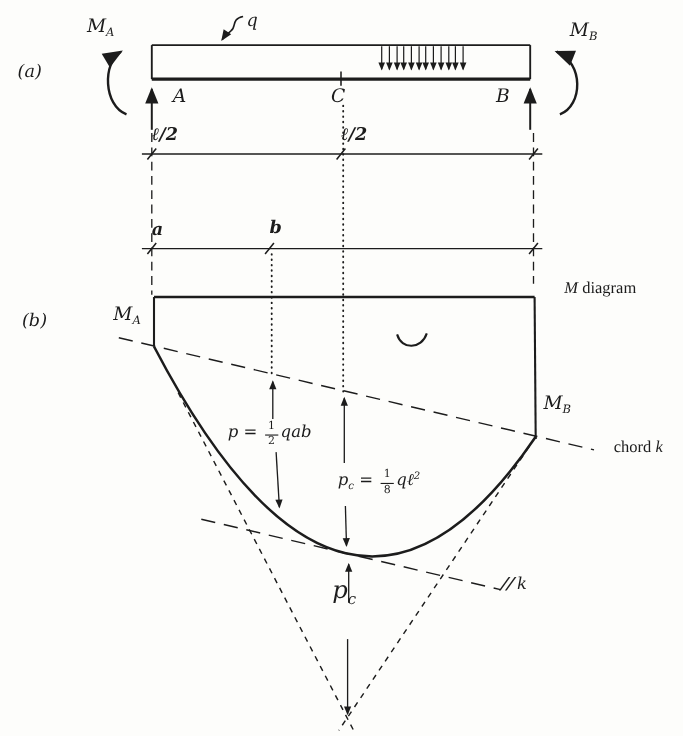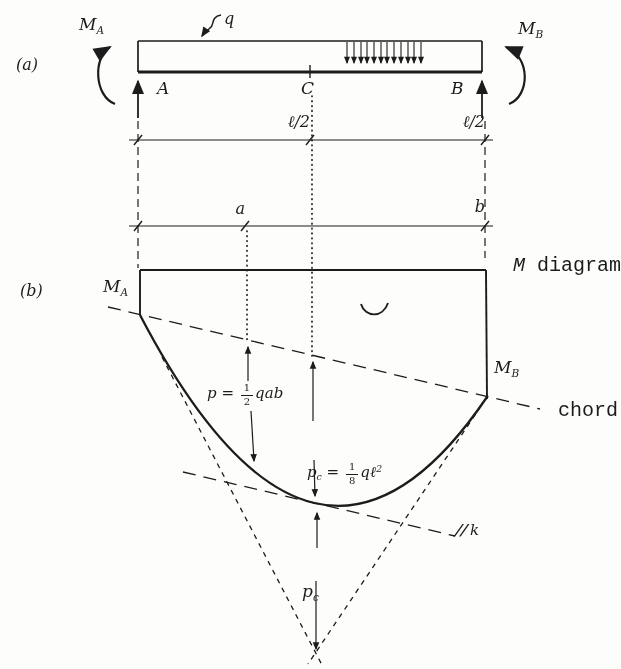--- a/index.html
+++ b/index.html
@@ -13,25 +13,25 @@
     overflow: hidden;
     font-family: "DejaVu Serif", serif;
     color: var(--ink);
   }
   svg.draw { position: absolute; left: 0; top: 0; }
   svg.draw .s  { stroke: var(--ink); fill: none; }
   svg.draw marker path { fill: var(--ink); stroke: none; }
 
   .label { position: absolute; white-space: nowrap; color: var(--ink); }
   .hand  { font-family: "DejaVu Serif", serif; font-style: italic; font-size: 16px; }
-  .print { font-family: Liberation Mono, monospace; font-size: 20px; }
+  .print { font-family: Liberation Serif, serif; font-size: 15px; }
   .print .it { font-style: italic; }
   .sub { font-size: 0.62em; font-style: italic; vertical-align: -0.35em; letter-spacing: 0; }
   .sup { font-size: 0.62em; vertical-align: 0.55em; }
-  .ctr { text-align: right; }
+  .ctr { text-align: left; font-weight: bold; }
   .eq { font-size: 15px; }
   .frac { display: inline-block; text-align: center; vertical-align: -0.45em; line-height: 1; margin: 0 2px; }
   .frac .num { display: block; font-size: 10px; padding: 0 3px 1px 3px; border-bottom: 1.3px solid var(--ink); line-height: 1.05; font-style: normal; }
   .frac .den { display: block; font-size: 10px; padding-top: 1px; line-height: 1.05; font-style: normal; }
   .slashes { display: inline-block; transform: skewX(-12deg); font-weight: bold; margin-right: 3px; }
 </style>
 </head>
 <body>
 
 <div class="stage">
@@ -157,19 +157,19 @@
   <div class="label hand" style="left:103px; top:276px; font-size:17px;"><span>M</span><span class="sub">A</span></div>
   <div class="label print" style="left:513px; top:254px;"><span class="it">M</span><span> diagram</span></div>
   <div class="label hand" style="left:494px; top:357px; font-size:17px;"><span>M</span><span class="sub">B</span></div>
   <div class="label print" style="left:558px; top:399px;"><span>chord </span><span class="it">k</span></div>
   <div class="label hand" style="left:456px; top:521px; font-size:15px;"><span class="slashes">//</span><span>k</span></div>
 
   <div class="label hand eq" style="left:207px; top:383px;">
     <span>p</span><span> = </span><span class="frac"><span class="num">1</span><span class="den">2</span></span><span>qab</span>
   </div>
 
-  <div class="label hand eq" style="left:307px; top:427px;margin-top:35px;">
+  <div class="label hand eq" style="left:307px; top:427px;">
     <span>p</span><span class="sub">c</span><span> = </span><span class="frac"><span class="num">1</span><span class="den">8</span></span><span>qℓ</span><span class="sup">2</span>
   </div>
 
-  <div class="label hand" style="left:302px; top:581px; font-size:17px;"><span>p</span><span class="sub">c</span></div>
+  <div class="label hand" style="left:302px; top:525px; font-size:22px;"><span>p</span><span class="sub">c</span></div>
 
 </div>
 
 </body></html>

